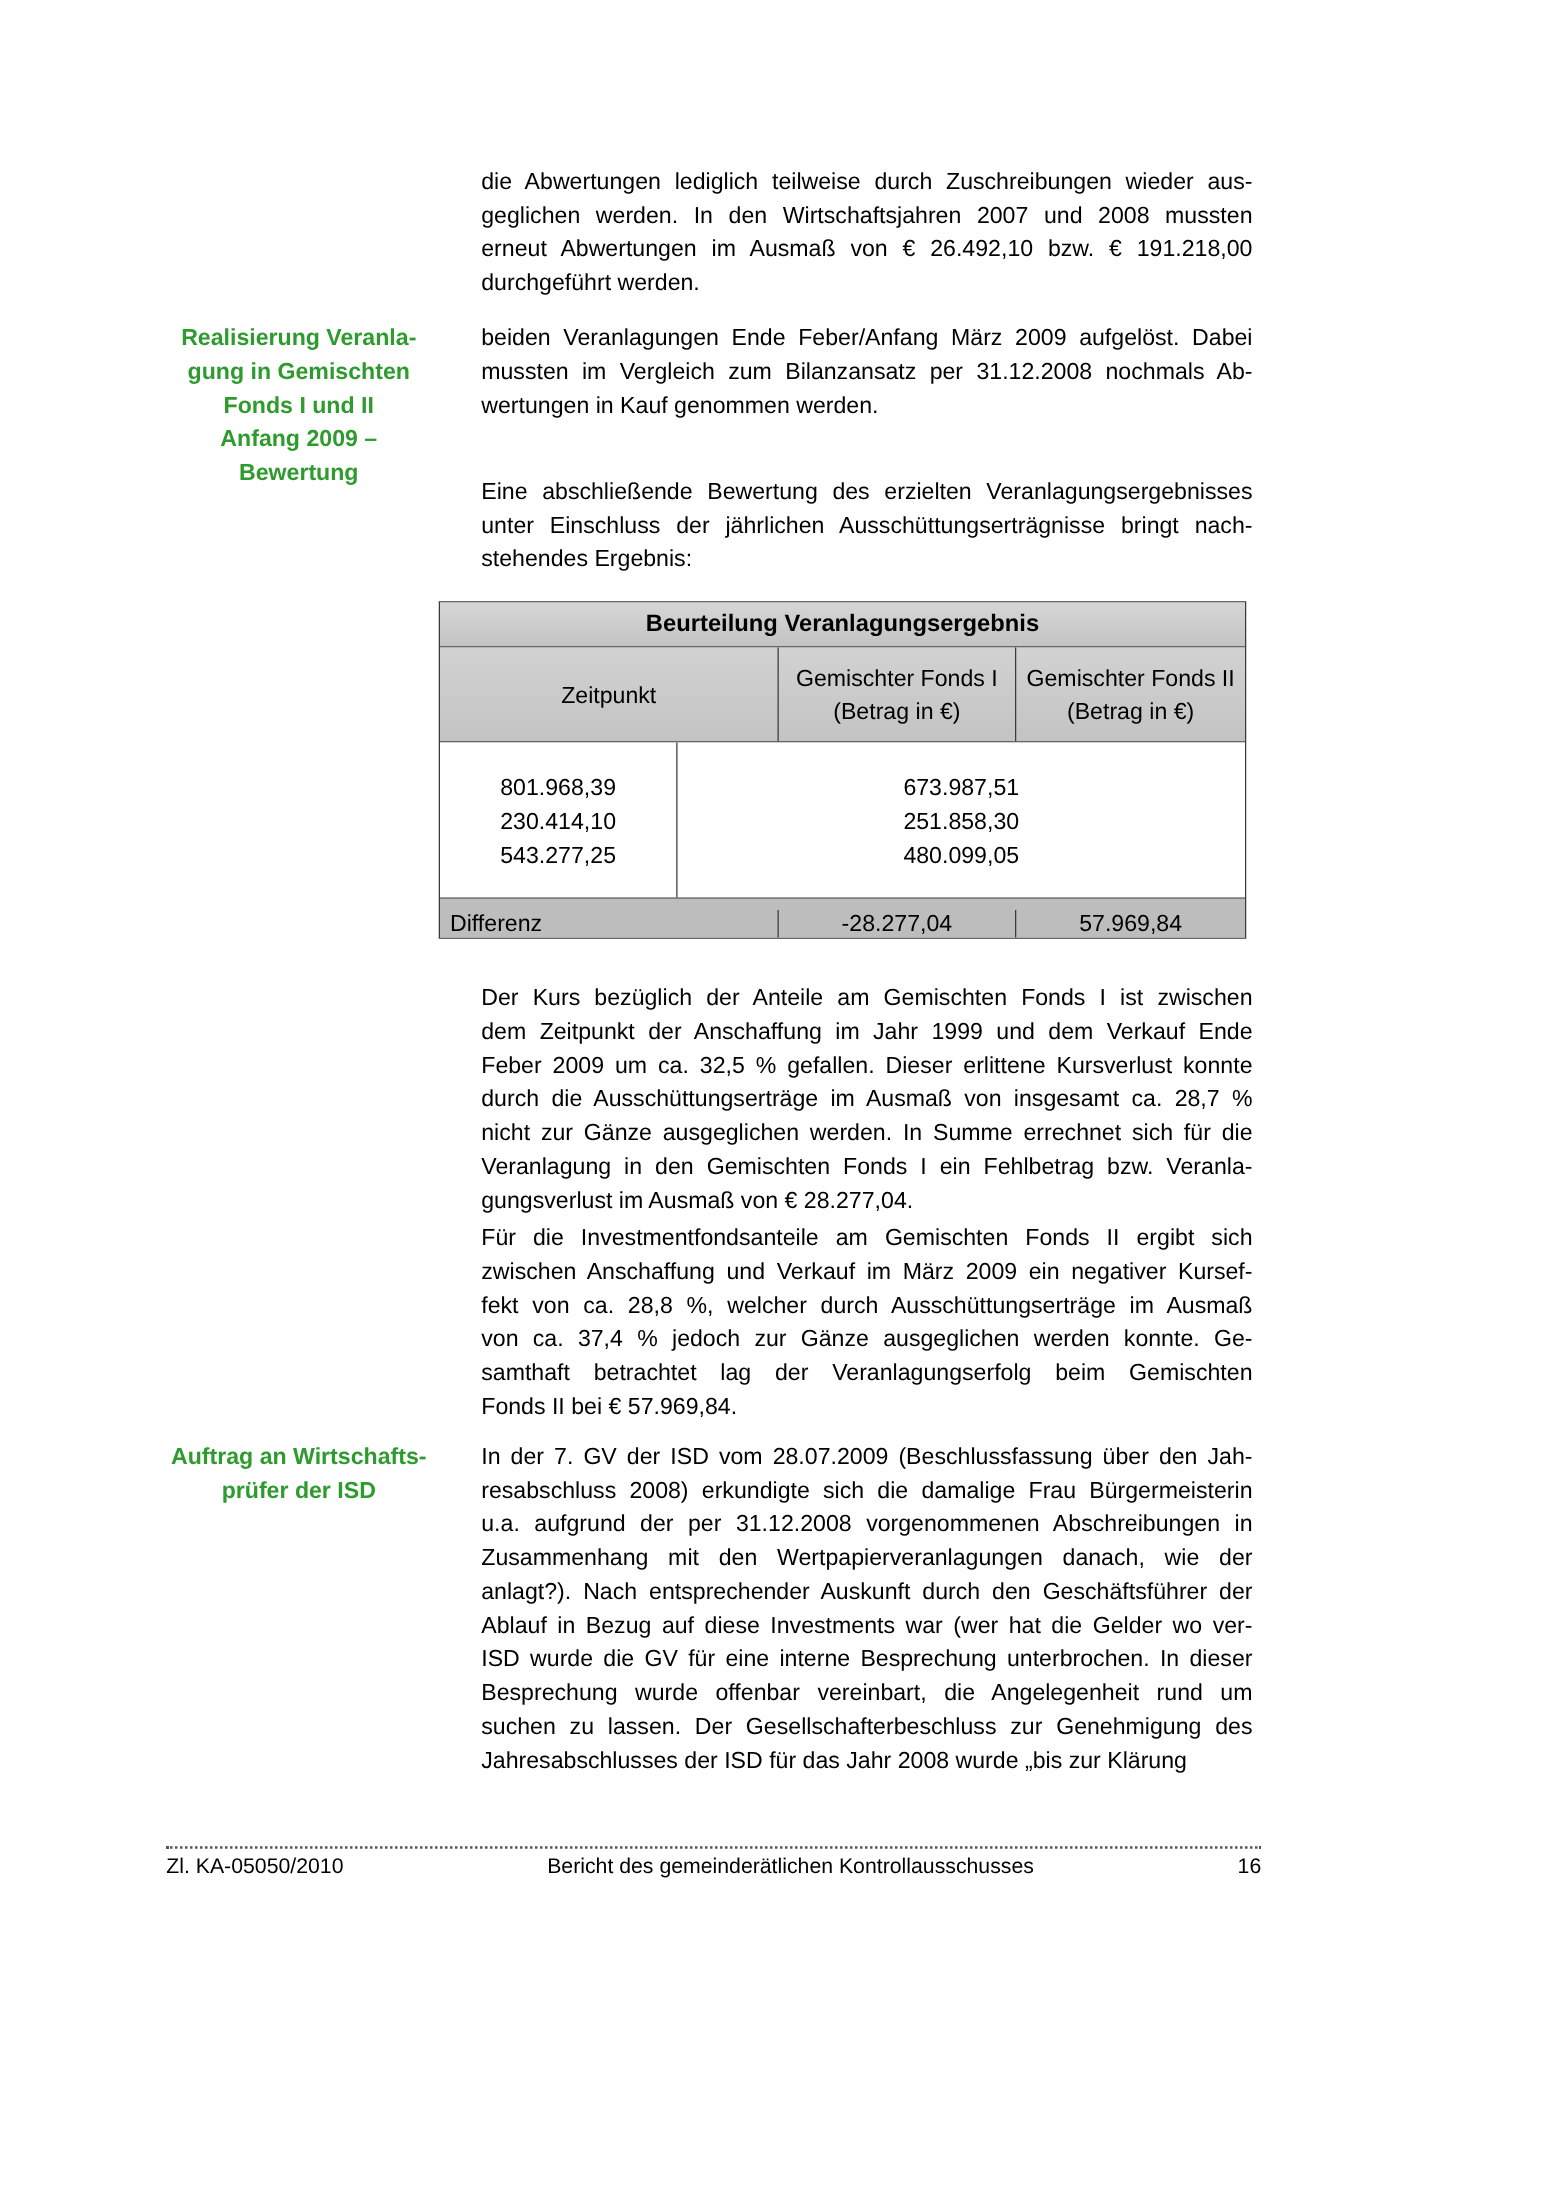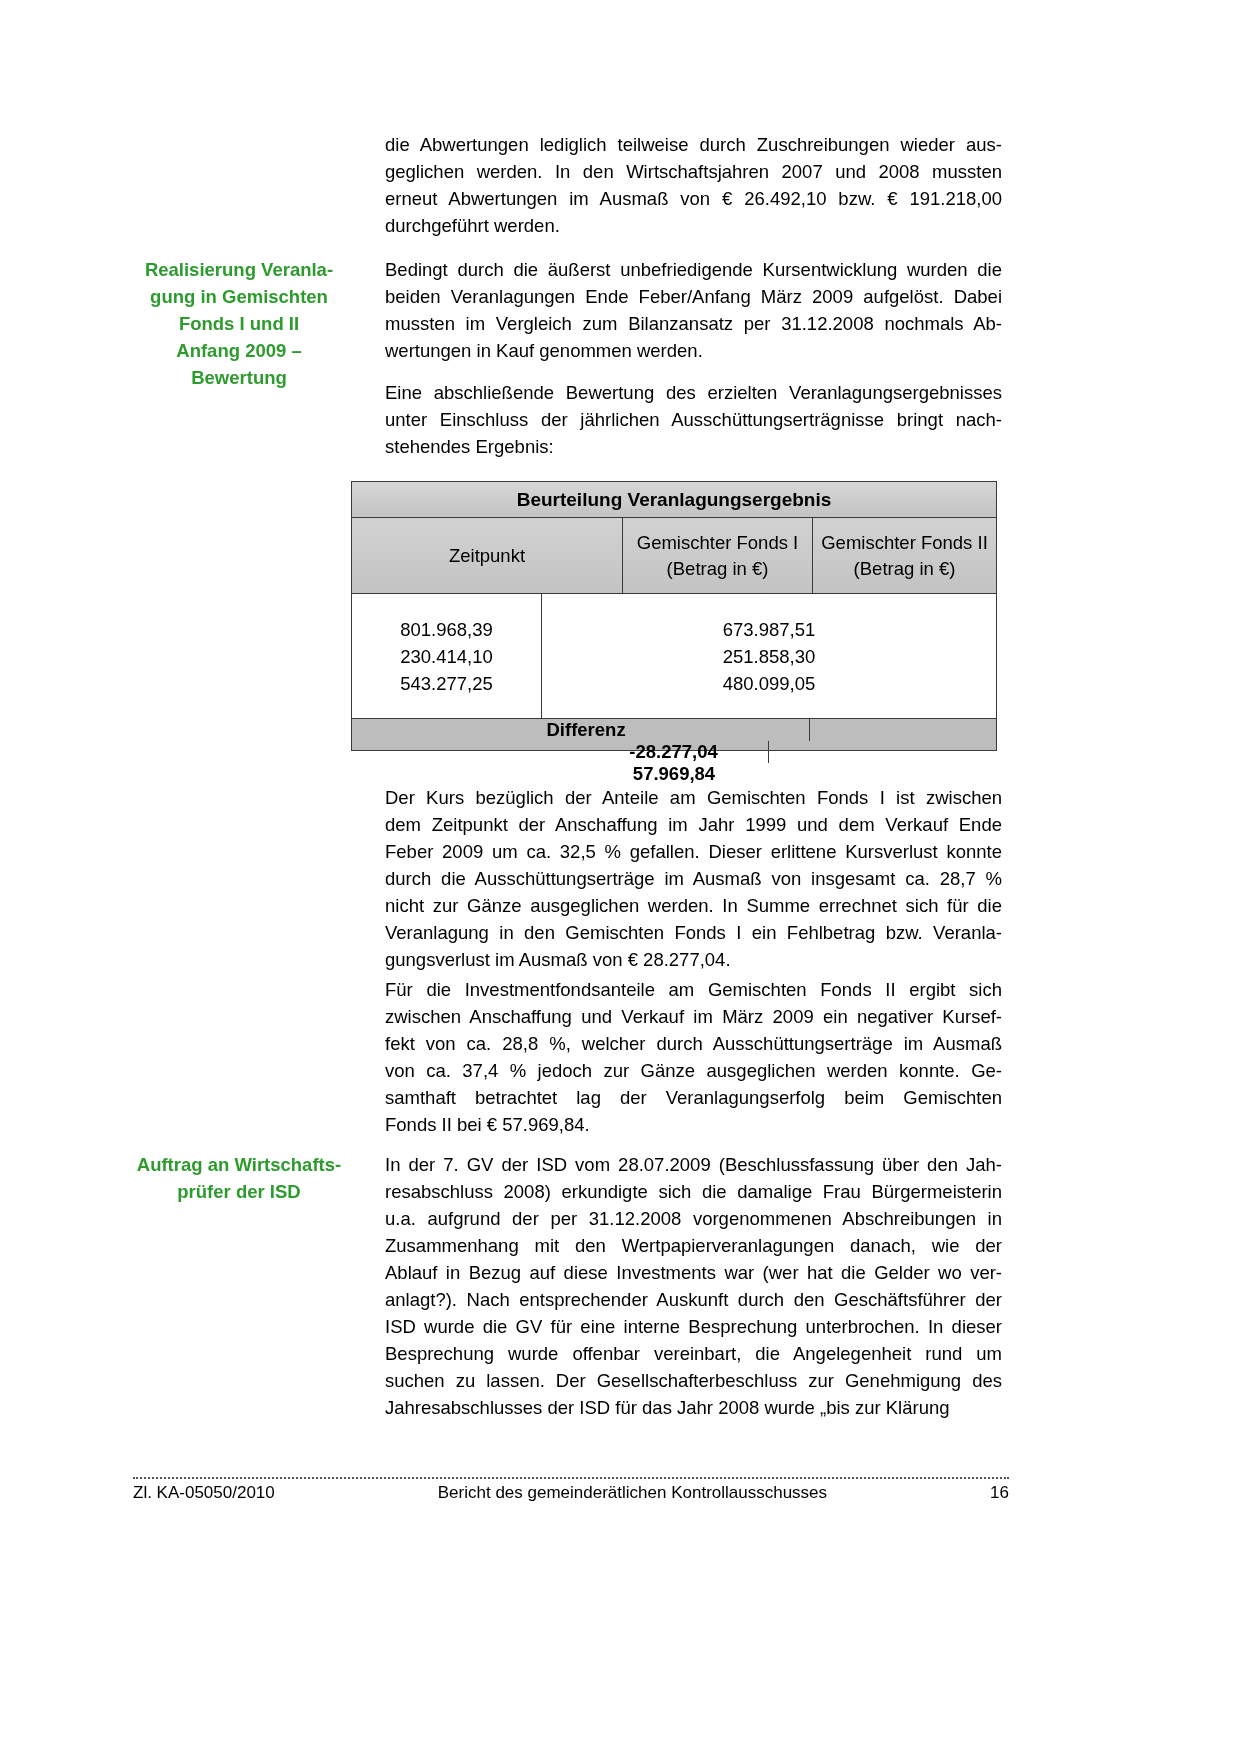--- a/index.html
+++ b/index.html
@@ -43,23 +43,22 @@
     border-bottom:1px solid var(--table-border, #3a3a3a);
   }
   .tbl-body {
     display:flex; height:125px;
     background:#ffffff;
     border-bottom:1px solid var(--table-border, #3a3a3a);
   }
   .tbl-total {
     display:flex; height:31px;
     background:var(--table-total-bg, #bdbdbd);
-    font-weight:bold;
-    align-items:center;
-    flex-direction:column;
+    font-weight:normal;
+    align-items:flex-end;
   }
   .col1 { width:271px; border-right:1px solid var(--table-border, #3a3a3a); }
   .col2 { width:190px; border-right:1px solid var(--table-border, #3a3a3a); }
   .col3 { flex:1; }
   .th {
     display:flex; align-items:center; justify-content:center;
     text-align:center; white-space:pre-line; line-height:26px;
   }
   .labels { padding:22px 6px 0 8px; line-height:27px; }
   .vals   { padding:22px 0 0 0; line-height:27px; text-align:center; }
@@ -89,21 +88,20 @@
   </div>
 
 <div class="note" style="top:256px">
     <div class="ln">Realisierung Veranla-</div>
     <div class="ln">gung in Gemischten</div>
     <div class="ln">Fonds I und II</div>
     <div class="ln">Anfang 2009 –</div>
     <div class="ln">Bewertung</div>
   </div>
 <div class="para" style="top:256px">
-    <div class="ln">Bedingt durch die äußerst unbefriedigende Kursentwicklung wurden die</div>
     <div class="ln">beiden Veranlagungen Ende Feber/Anfang März 2009 aufgelöst. Dabei</div>
     <div class="ln">mussten im Vergleich zum Bilanzansatz per 31.12.2008 nochmals Ab-</div>
     <div class="ln">wertungen in Kauf genommen werden.</div>
   </div>
 
 <div class="para" style="top:379px">
     <div class="ln">Eine abschließende Bewertung des erzielten Veranlagungsergebnisses</div>
     <div class="ln">unter Einschluss der jährlichen Ausschüttungserträgnisse bringt nach-</div>
     <div class="ln">stehendes Ergebnis:</div>
   </div>
@@ -157,22 +155,22 @@
 
 <div class="note" style="top:1151px">
     <div class="ln">Auftrag an Wirtschafts-</div>
     <div class="ln">prüfer der ISD</div>
   </div>
 <div class="para" style="top:1151px">
     <div class="ln">In der 7. GV der ISD vom 28.07.2009 (Beschlussfassung über den Jah-</div>
     <div class="ln">resabschluss 2008) erkundigte sich die damalige Frau Bürgermeisterin</div>
     <div class="ln">u.a. aufgrund der per 31.12.2008 vorgenommenen Abschreibungen in</div>
     <div class="ln">Zusammenhang mit den Wertpapierveranlagungen danach, wie der</div>
+    <div class="ln">anlagt?). Nach entsprechender Auskunft durch den Geschäftsführer der</div>
     <div class="ln">Ablauf in Bezug auf diese Investments war (wer hat die Gelder wo ver-</div>
-    <div class="ln">anlagt?). Nach entsprechender Auskunft durch den Geschäftsführer der</div>
     <div class="ln">ISD wurde die GV für eine interne Besprechung unterbrochen. In dieser</div>
     <div class="ln">Besprechung wurde offenbar vereinbart, die Angelegenheit rund um</div>
     <div class="ln">suchen zu lassen. Der Gesellschafterbeschluss zur Genehmigung des</div>
     <div class="ln">Jahresabschlusses der ISD für das Jahr 2008 wurde „bis zur Klärung</div>
   </div>
 
 <div class="footer">
   <div class="footer-row">
     <span class="footer-left">Zl. KA-05050/2010</span>
     <span class="footer-center">Bericht des gemeinderätlichen Kontrollausschusses</span>

